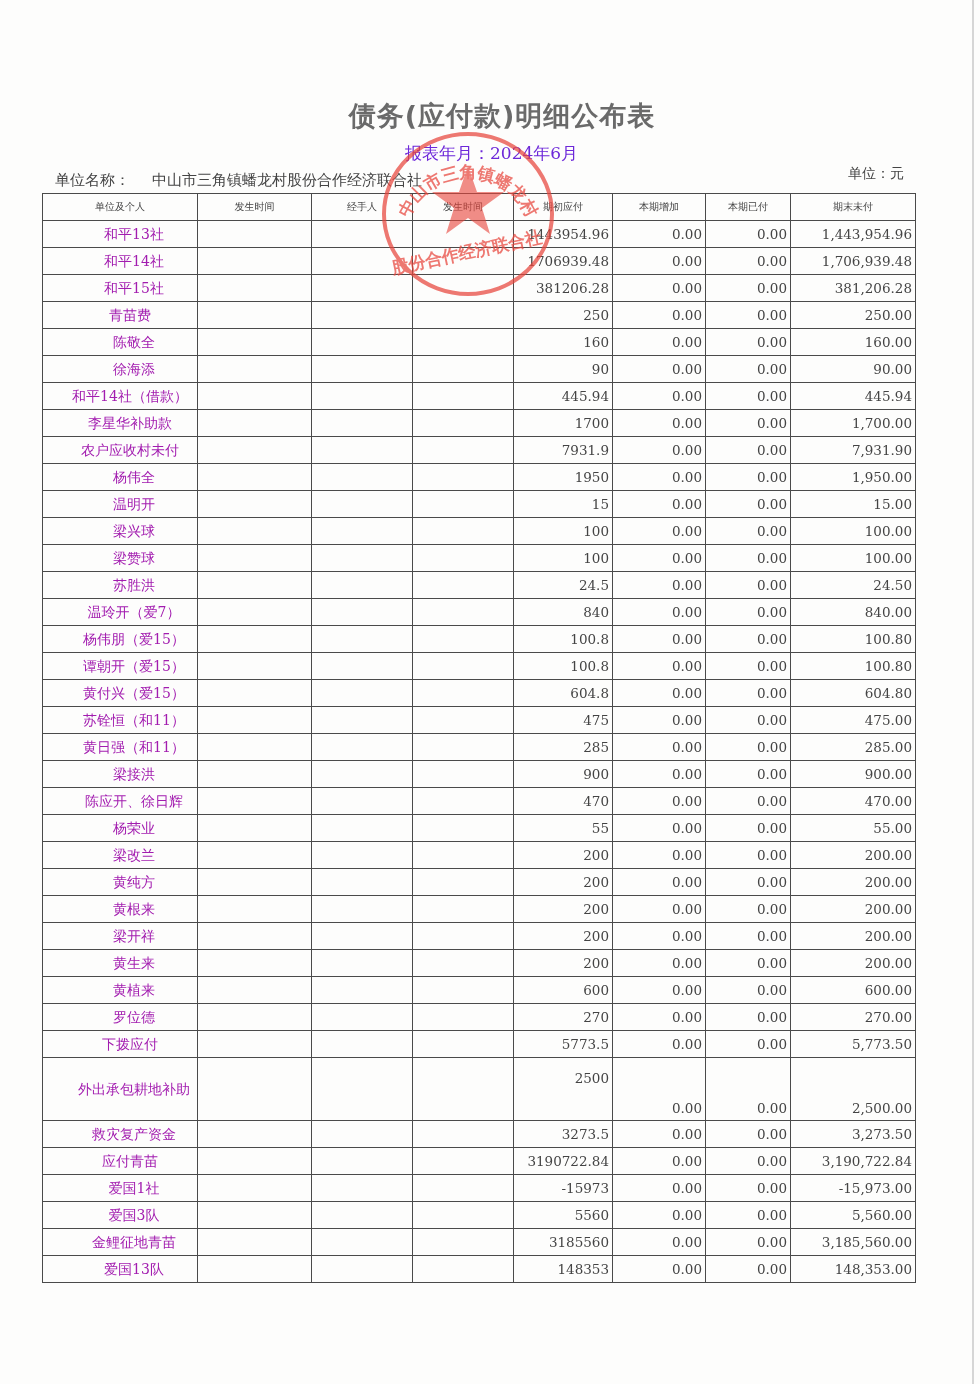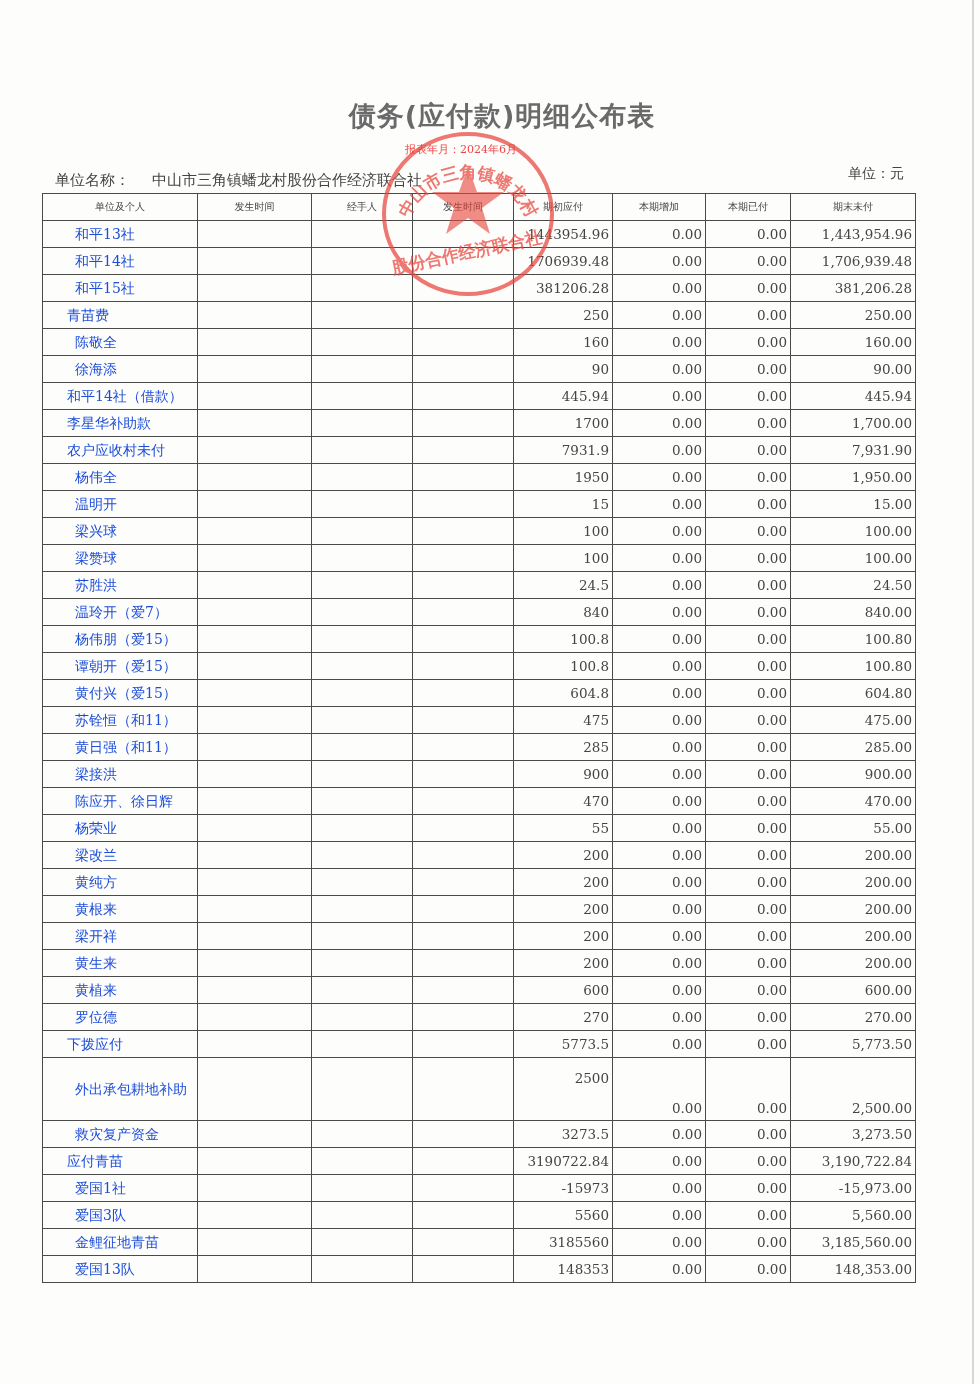--- a/index.html
+++ b/index.html
@@ -6,34 +6,34 @@
   body {
     width: 980px; height: 1384px; background: #fdfdfc; position: relative; overflow: hidden;
     font-family: "DejaVu Serif", "Liberation Serif", serif; color: #3a3a3a;
   }
   .right-edge { position: absolute; left: 972px; top: 0; width: 2px; height: 1384px; background: #d6d6d6; }
   .title {
     position: absolute; left: 12px; width: 980px; top: 98px; text-align: center;
     font-family: "DejaVu Sans", "Liberation Sans", sans-serif; font-size: 27px; font-weight: bold;
     color: #6a6a6a; letter-spacing: 1px;
   }
-  .report-date { position: absolute; left: 405px; top: 142px; font-size: 11px; color: #ef4444; }
+  .report-date { position: absolute; left: 405px; top: 142px; font-size: 17px; color: #6d28d9; }
   .unit-name-row { position: absolute; left: 55px; top: 171px; font-size: 15px; color: #444; }
   .unit-name-row .lbl { margin-right: 22px; }
   .unit-label { position: absolute; left: 848px; top: 165px; font-size: 14px; color: #444; }
   table.ledger {
     position: absolute; left: 42px; top: 193px; border-collapse: collapse;
     font-size: 14px; table-layout: fixed;
   }
   table.ledger th, table.ledger td {
     border: 1.4px solid #4a4a4a; padding: 0 4px; height: 26px; line-height: 26px;
     white-space: nowrap; overflow: hidden;
   }
   table.ledger th { font-weight: normal; text-align: center; font-size: 10px; color: #444; }
-  table.ledger td.name { text-align: left; padding-left: 6px; color: #1d4ed8; border-radius: 6px; }
+  table.ledger td.name { text-align: center; padding-left: 6px; color: #a21caf; border-radius: 6px; }
   table.ledger td.num { text-align: right; padding-right: 3px; font-family: "DejaVu Serif", "Liberation Serif", serif; color: #444; font-size: 13.5px; }
   .indent1 { padding-left: 32px !important; }
   .indent0 { padding-left: 24px !important; }
   tr.tall td { height: 50px; line-height: 20px; }
   tr.tall td.num { vertical-align: bottom; padding-bottom: 2px; }
   tr.tall td.num.top { vertical-align: top; padding-top: 10px; }
   tr.tall td.name { white-space: normal; line-height: 24px; }
   .stamp {
     position: absolute; left: 378px; top: 128px; width: 180px; height: 172px;
     pointer-events: none; opacity: 0.72;

